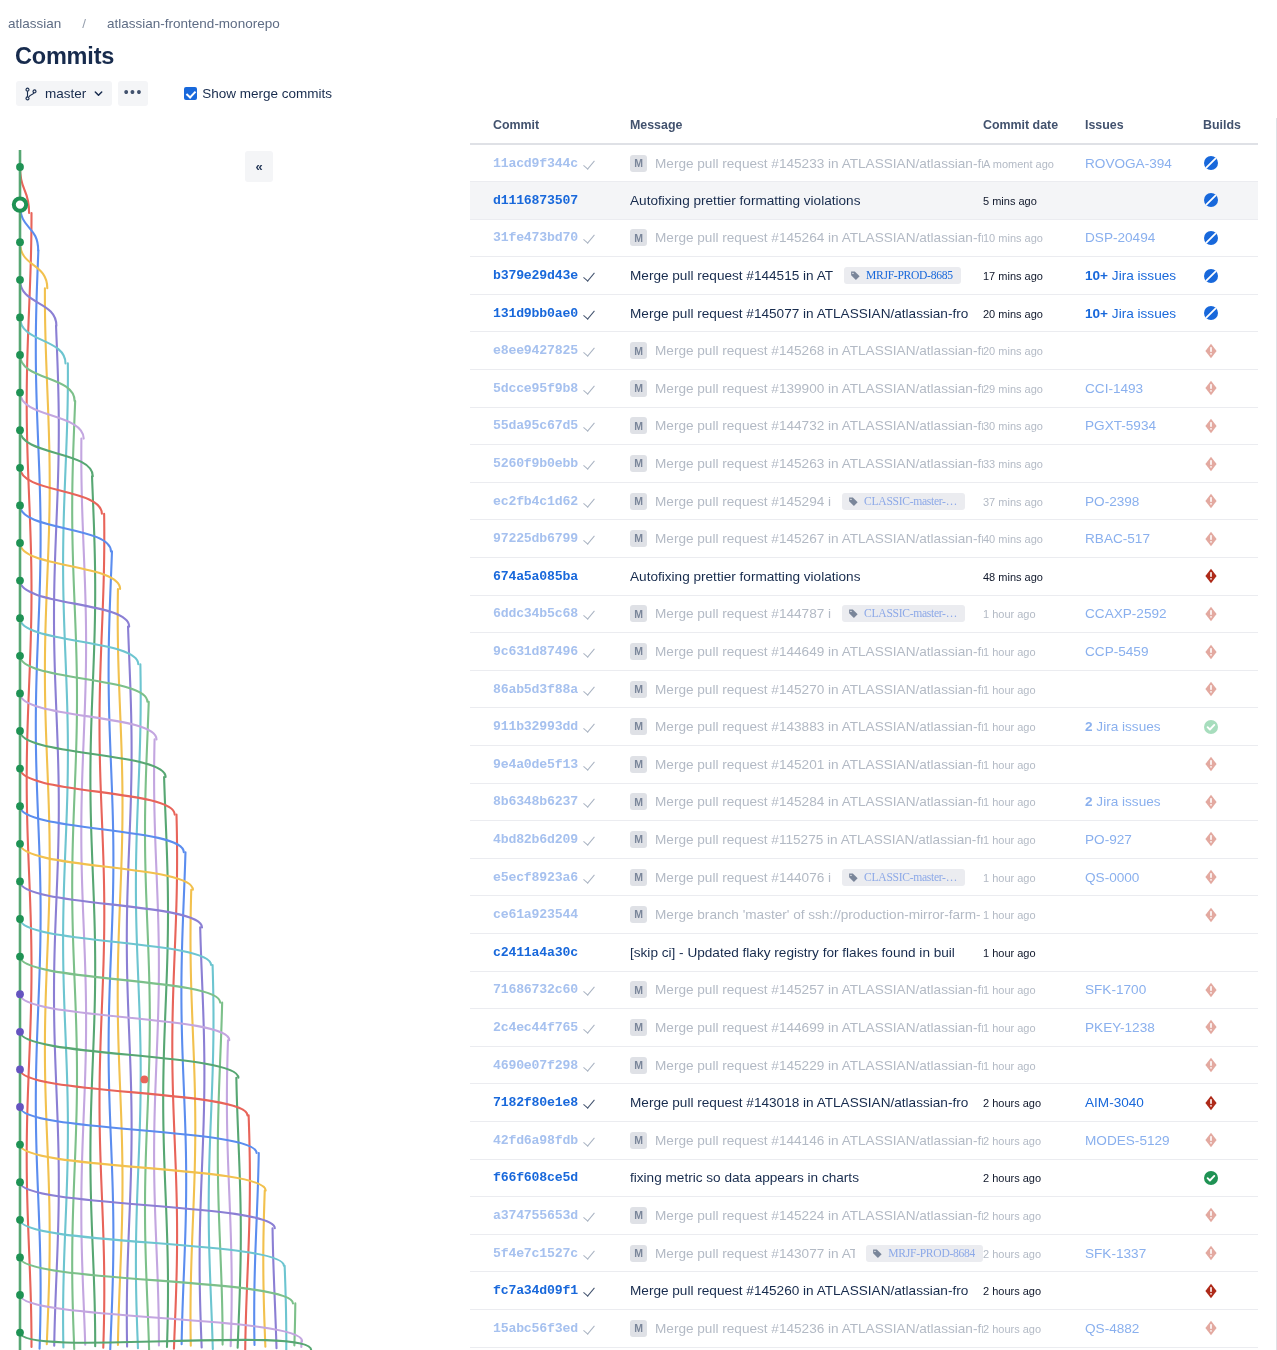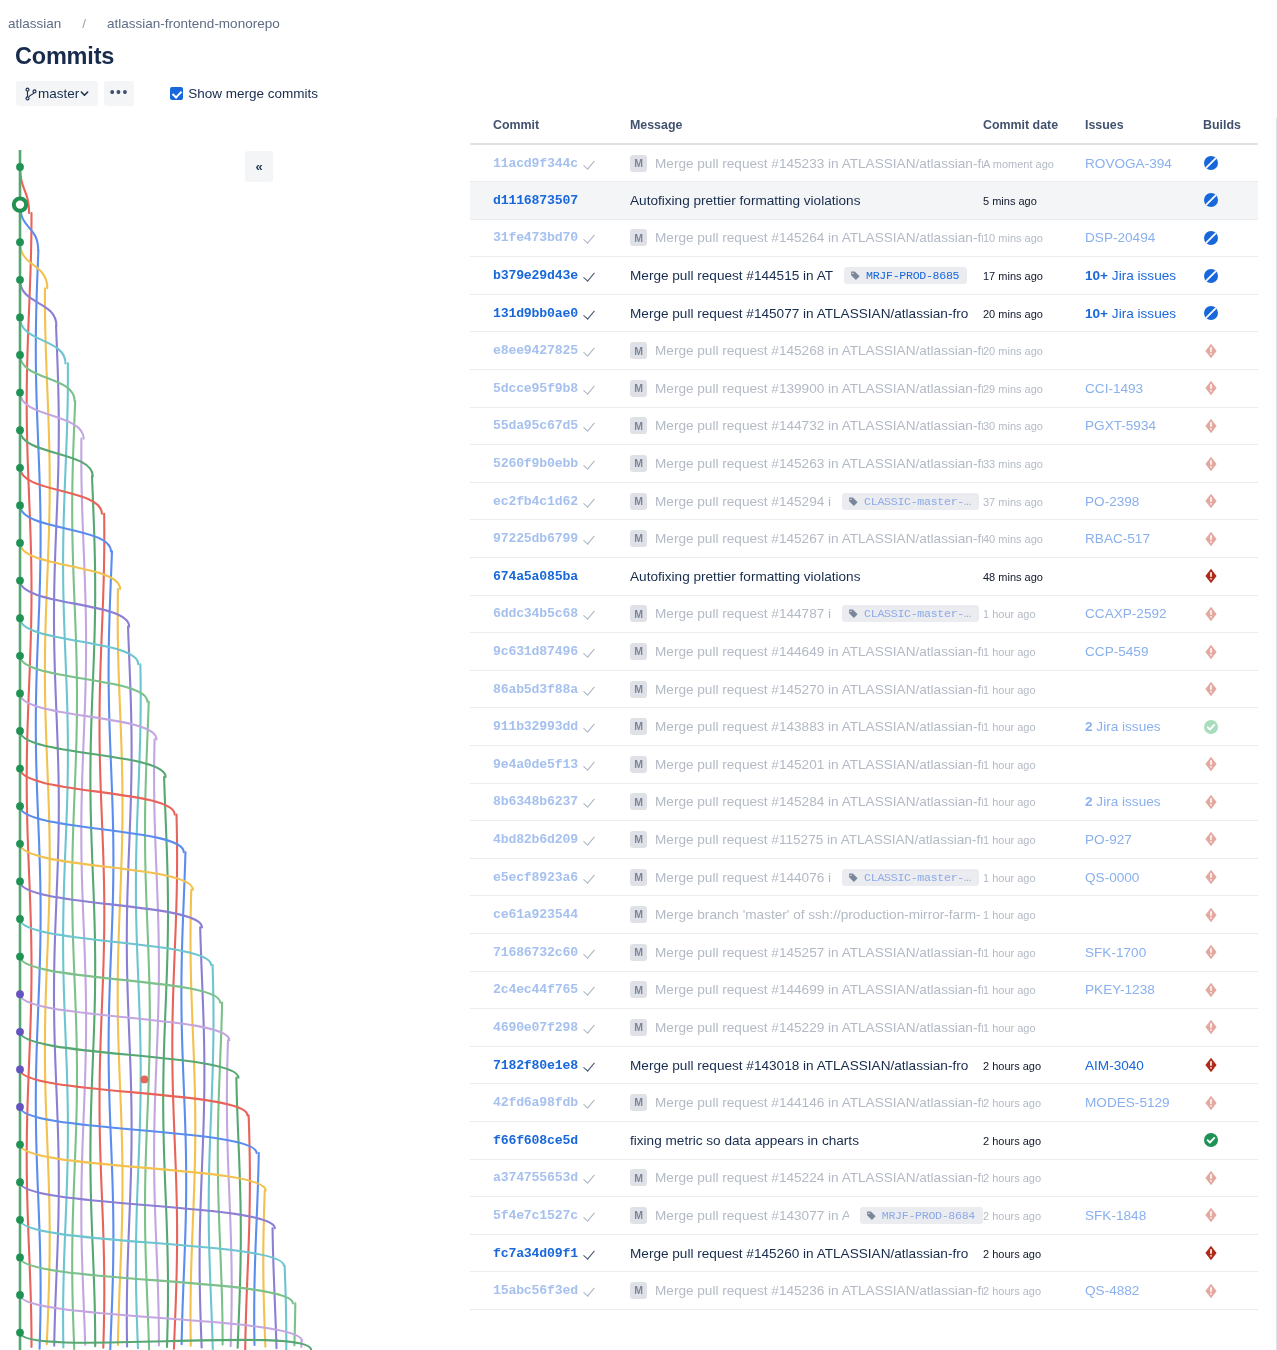--- a/index.html
+++ b/index.html
@@ -29,21 +29,21 @@
     font-size: 23.5px; font-weight: bold; color: #172b4d;
     letter-spacing: -0.2px;
   }
 
   
   .toolbar {
     position: absolute; left: 16px; top: 81px;
     display: flex; align-items: center;
   }
   .branch-btn {
-    display: flex; align-items: center; 
+    display: flex; align-items: center; gap: 7px;
     background: #f4f5f7; border: none; border-radius: 3px;
     height: 25px; padding: 0 8px 0 8px;
     font-size: 13.5px; color: #172b4d; cursor: pointer;
     font-family: "Liberation Sans", sans-serif;
     justify-content: flex-end;
   }
   .branch-btn .label { font-size: 13.5px; }
   .more-btn {
     background: #f4f5f7; border: none; border-radius: 3px;
     height: 25px; width: 30px; margin-left: 6px;
@@ -149,21 +149,21 @@
     text-overflow: clip; white-space: nowrap;
   }
   tr.read .msg-text { color: #172b4d; }
   .tag-chip {
     display: inline-flex; align-items: center; gap: 5px;
     background: #ebecf0; border-radius: 3px;
     padding: 2px 8px 2px 6px; margin-left: 3px;
     flex: 0 0 auto; max-width: 160px; overflow: hidden;
   }
   .tag-chip .tag-txt {
-    font-family: Liberation Mono, monospace;
+    font-family: Liberation Serif, serif;
     font-size: 11.6px; color: #8da9e8; letter-spacing: -0.3px;
     white-space: nowrap; overflow: hidden; text-overflow: ellipsis;
   }
   tr.read .tag-chip .tag-txt { color: #1868db; }
 
   
   .date-text { font-size: 11px; color: #b3bac5; }
   tr.read .date-text { color: #0f172a; }
 
   
@@ -869,20 +869,35 @@
             <td class="c-builds">
               <span style="display:block">
                 <svg class="build-icon" viewBox="0 0 16 16" aria-hidden="true">
                   <path d="M8 0.8L13.6 8 8 15.2 2.4 8z" fill="#e3a9a0"></path>
                   <rect x="7.2" y="4" width="1.6" height="5" rx="0.8" fill="#fff"></rect>
                   <rect x="7.2" y="10" width="1.6" height="1.7" rx="0.8" fill="#fff"></rect>
                 </svg>
               </span>
             </td>
           </tr>
+          <tr class="read">
+            <td class="c-commit">
+              <span class="hash-wrap">
+                <span class="hash">c2411a4a30c</span>
+              </span>
+            </td>
+            <td class="c-message">
+              <span class="msg-wrap">
+                <span class="msg-text">[skip ci] - Updated flaky registry for flakes found in buil</span>
+              </span>
+            </td>
+            <td class="c-date"><span class="date-text">1 hour ago</span></td>
+            <td class="c-issues"></td>
+            <td class="c-builds"></td>
+          </tr>
           <tr class="unread">
             <td class="c-commit">
               <span class="hash-wrap">
                 <span class="hash">71686732c60</span>
                 <span class="check"></span>
               </span>
             </td>
             <td class="c-message">
               <span class="msg-wrap">
                 <span class="m-badge">M</span>
@@ -1063,21 +1078,21 @@
                     <svg width="11" height="11" viewBox="0 0 16 16" aria-hidden="true" style="flex:0 0 auto">
                       <path d="M1.6 7.6V2.2h5.4l7 7-5.4 5.4z" fill="#7a869a"></path>
                       <circle cx="4.3" cy="4.9" r="1.05" fill="#fff"></circle>
                     </svg>
                   </span>
                   <span class="tag-txt">MRJF-PROD-8684</span>
                 </span>
               </span>
             </td>
             <td class="c-date"><span class="date-text">2 hours ago</span></td>
-            <td class="c-issues"><span class="issue-link">SFK-1848</span></td>
+            <td class="c-issues"><span class="issue-link">SFK-1337</span></td>
             <td class="c-builds">
               <span style="display:block">
                 <svg class="build-icon" viewBox="0 0 16 16" aria-hidden="true">
                   <path d="M8 0.8L13.6 8 8 15.2 2.4 8z" fill="#e3a9a0"></path>
                   <rect x="7.2" y="4" width="1.6" height="5" rx="0.8" fill="#fff"></rect>
                   <rect x="7.2" y="10" width="1.6" height="1.7" rx="0.8" fill="#fff"></rect>
                 </svg>
               </span>
             </td>
           </tr>

